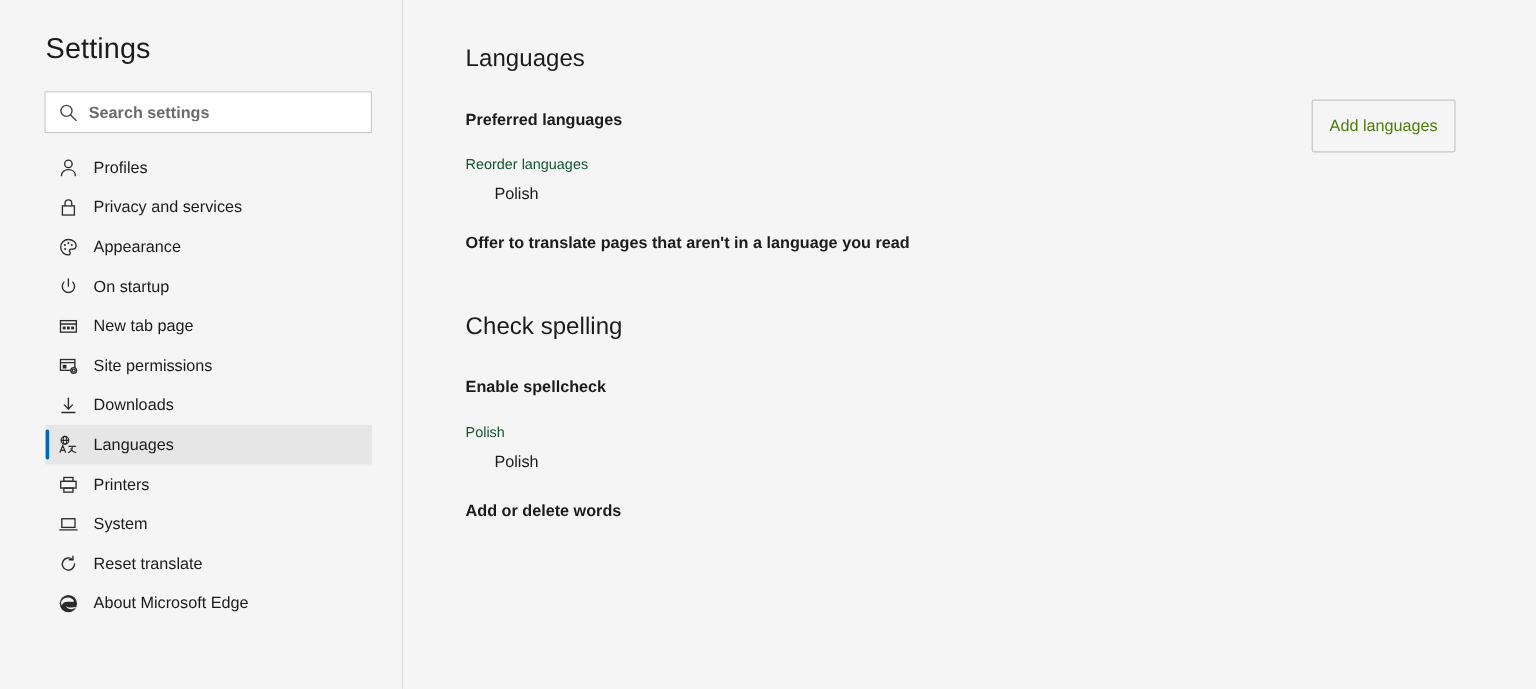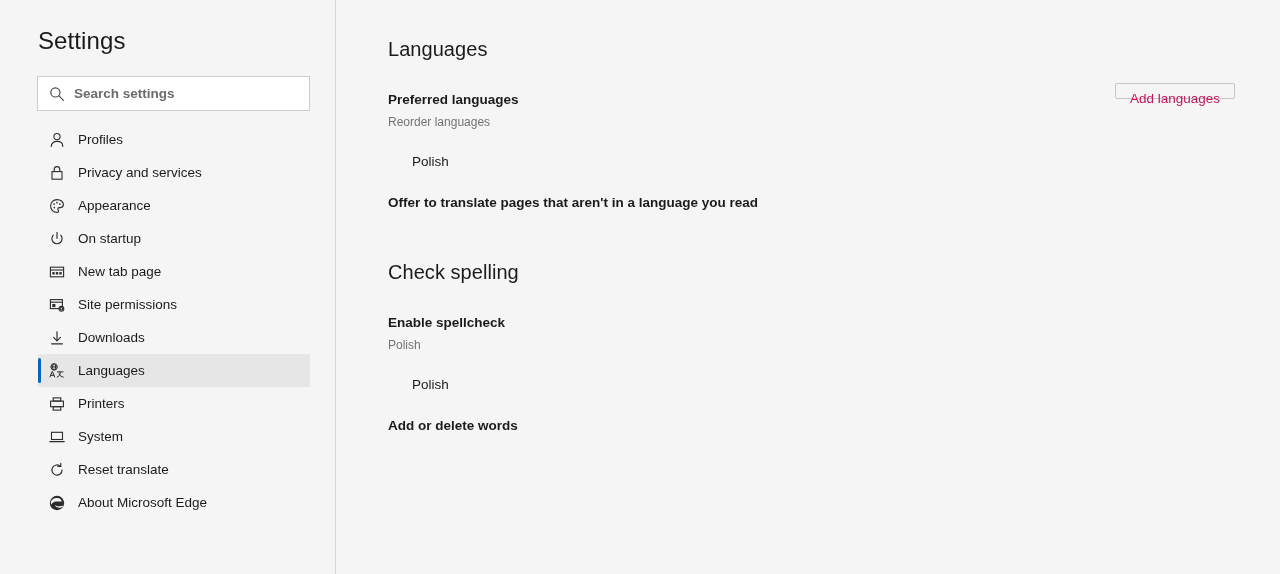--- a/index.html
+++ b/index.html
@@ -157,23 +157,24 @@
     font-size: 13.5px;
     font-weight: bold;
     color: #1b1b1b;
     line-height: 18px;
     white-space: nowrap;
   }
   .row-sublabel {
     position: absolute;
     font-size: 12px;
     font-weight: 400;
-    color: #737373;
+    color: #14532d;
     line-height: 16px;
     white-space: nowrap;
+    margin-top: 15px;
   }
   .row-plain {
     position: absolute;
     font-size: 13.5px;
     font-weight: 400;
     color: #1b1b1b;
     line-height: 18px;
     white-space: nowrap;
   }
 
@@ -182,30 +183,30 @@
   .p-polish-1           { left: 76px; top: 153px; }
   .p-translate          { left: 52px; top: 194px; font-weight: bold; text-align: center; }
   .p-enable-label       { left: 52px; top: 314px; }
   .p-enable-sub         { left: 52px; top: 337px; }
   .p-polish-2           { left: 76px; top: 376px; }
   .p-add-delete         { left: 52px; top: 417px; font-weight: bold; }
 
   
   .btn-add-languages {
     position: absolute;
-    left: 779px;
+    left: 757px;
     top: 83px;
-    height: 16px;
+    height: 44px;
     padding: 0 14px;
     background: #f5f5f5;
     border: 1px solid #c6c6c6;
     border-radius: 2px;
     font-family: "Liberation Sans", sans-serif;
     font-size: 13.5px;
-    color: #be185d;
+    color: #4d7c0f;
     line-height: 30px;
     cursor: default;
     white-space: nowrap;
   }
 </style>
 </head>
 <body>
 
 <div id="app">
 

